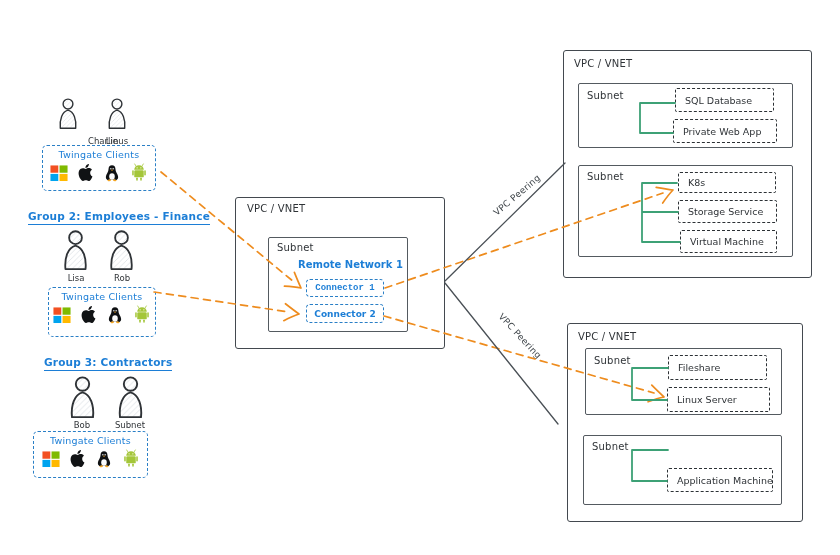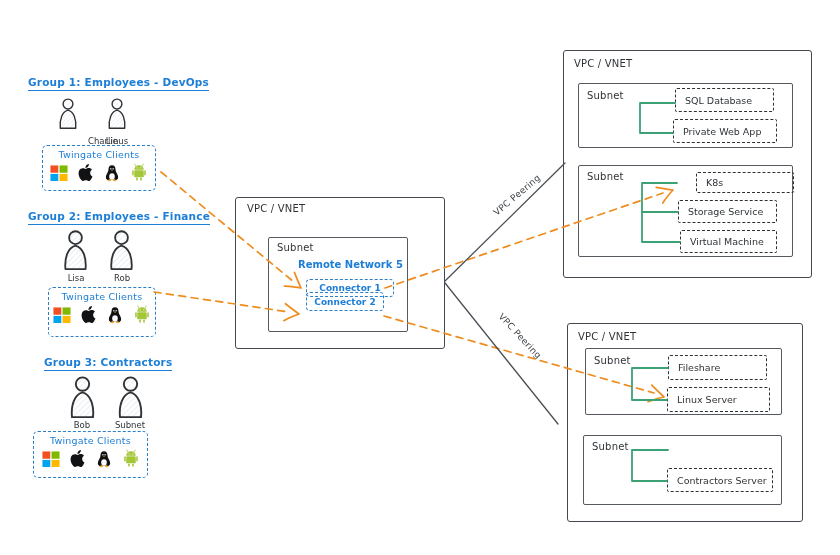--- a/index.html
+++ b/index.html
@@ -75,21 +75,20 @@
         <rect x="2.7" y="10" width="2.1" height="7.2" rx="1.05" fill="#a4c639"></rect>
         <rect x="19.2" y="10" width="2.1" height="7.2" rx="1.05" fill="#a4c639"></rect>
         <rect x="8.2" y="19.8" width="2.1" height="4.6" rx="1.05" fill="#a4c639"></rect>
         <rect x="13.7" y="19.8" width="2.1" height="4.6" rx="1.05" fill="#a4c639"></rect>
       </symbol>
     </defs>
   </svg>
 
   <div class="boxlayer">
 
-    <div class="gtitle" style="left:28px;top:76px;">Group 1: Employees - DevOps</div>
     <svg class="abs" style="left:54px;top:97px;" width="28" height="33" viewBox="0 0 40 46">
         <use href="#sym-person" xlink:href="#sym-person"></use>
       </svg>
     <svg class="abs" style="left:103px;top:97px;" width="28" height="33" viewBox="0 0 40 46">
         <use href="#sym-person" xlink:href="#sym-person"></use>
       </svg>
     <div class="uname" style="left:46px;top:136px;width:44px;margin-left:35px;">Charlie</div>
     <div class="uname" style="left:97px;top:136px;width:40px;">Linus</div>
     <div class="tgbox" style="left:42px;top:145px;width:114px;height:46px;">
       <div class="tgtitle">Twingate Clients</div>
@@ -160,49 +159,49 @@
         <svg width="18" height="19" viewBox="0 0 24 26">
             <use href="#sym-android" xlink:href="#sym-android"></use>
           </svg>
       </div>
     </div>
 
     <div class="vpc" style="left:235px;top:197px;width:210px;height:152px;"></div>
     <div class="blocklabel" style="left:247px;top:203px;">VPC / VNET</div>
     <div class="subnet" style="left:268px;top:237px;width:140px;height:95px;"></div>
     <div class="blocklabel" style="left:277px;top:242px;">Subnet</div>
-    <div class="rnlabel" style="left:298px;top:259px;">Remote Network 5</div>
-    <div class="connector" style="left:306px;top:279px;width:88px;height:18px;">Connector 1</div>
-    <div class="connector" style="left:306px;top:292px;width:78px;height:19px;">Connector 2</div>
+    <div class="rnlabel" style="left:298px;top:259px;">Remote Network 1</div>
+    <div class="connector" style="left:306px;top:279px;width:78px;height:18px;font-family:Liberation Mono, monospace;">Connector 1</div>
+    <div class="connector" style="left:306px;top:304px;width:78px;height:19px;">Connector 2</div>
 
     <div class="vpc" style="left:563px;top:50px;width:249px;height:228px;"></div>
     <div class="blocklabel" style="left:574px;top:58px;">VPC / VNET</div>
 
     <div class="subnet" style="left:578px;top:83px;width:215px;height:65px;"></div>
     <div class="blocklabel" style="left:587px;top:90px;">Subnet</div>
     <div class="resource" style="left:675px;top:88px;width:99px;height:24px;">SQL Database</div>
     <div class="resource" style="left:673px;top:119px;width:104px;height:24px;">Private Web App</div>
 
     <div class="subnet" style="left:578px;top:165px;width:215px;height:92px;"></div>
     <div class="blocklabel" style="left:587px;top:171px;">Subnet</div>
-    <div class="resource" style="left:696px;top:172px;width:98px;height:21px;">K8s</div>
+    <div class="resource" style="left:678px;top:172px;width:98px;height:21px;">K8s</div>
     <div class="resource" style="left:678px;top:200px;width:99px;height:23px;">Storage Service</div>
     <div class="resource" style="left:680px;top:230px;width:97px;height:23px;">Virtual Machine</div>
 
     <div class="vpc" style="left:567px;top:323px;width:236px;height:199px;"></div>
     <div class="blocklabel" style="left:578px;top:331px;">VPC / VNET</div>
 
     <div class="subnet" style="left:585px;top:348px;width:197px;height:67px;"></div>
     <div class="blocklabel" style="left:594px;top:355px;">Subnet</div>
     <div class="resource" style="left:667px;top:387px;width:103px;height:25px;">Linux Server</div>
     <div class="resource" style="left:668px;top:355px;width:99px;height:25px;">Fileshare</div>
 
     <div class="subnet" style="left:583px;top:435px;width:199px;height:70px;"></div>
     <div class="blocklabel" style="left:592px;top:441px;">Subnet</div>
-    <div class="resource" style="left:667px;top:468px;width:106px;height:24px;">Contractors Server</div>
+    <div class="resource" style="left:667px;top:468px;width:106px;height:24px;">Application Machine</div>
 
     <div class="peerlabel" style="left:469px;top:190px;width:96px;transform:rotate(-40deg);">VPC Peering</div>
     <div class="peerlabel" style="left:472px;top:331px;width:96px;transform:rotate(47deg);">VPC Peering</div>
   </div>
 
   <svg class="overlay" viewBox="0 0 840 555">
 
     <g stroke="#ee8c1e" fill="none" stroke-width="1.7" stroke-linecap="round">
       <path d="M161 172 L294 282" stroke-dasharray="7 5.5"></path>
       <path d="M-15 -8 Q-6 -3 0 0 M-14 9 Q-6 3 0 0" transform="translate(301,288) rotate(39)"></path>

